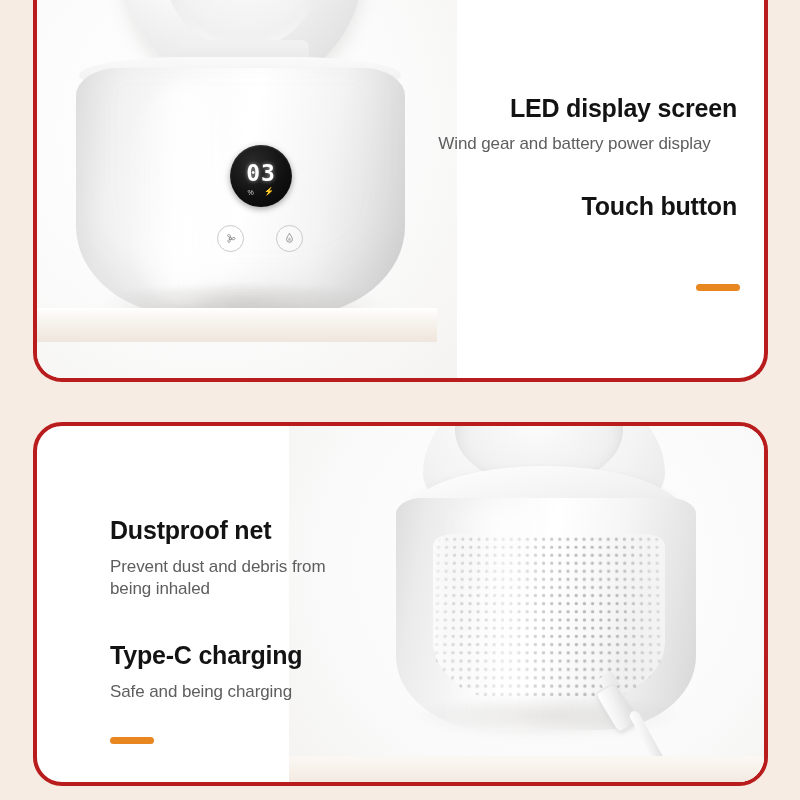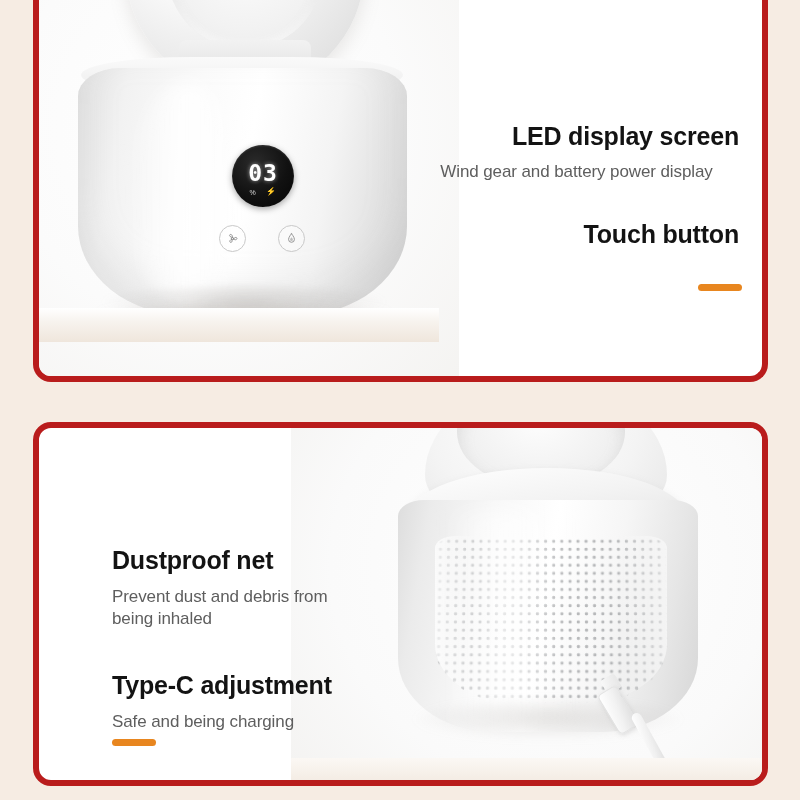--- a/index.html
+++ b/index.html
@@ -20,37 +20,37 @@
     inset: 0;
     background: #f6ece3;
   }
 
   
   .panel {
     position: absolute;
     left: 33px;
     width: 735px;
     background: #ffffff;
-    border: 6px solid #b91c1c;
-    border-radius: 18px;
+    border: 4px solid #b91c1c;
+    border-radius: 29px;
     overflow: hidden;
     box-sizing: border-box;
   }
   .panel-top    { top: -20px; height: 402px; border-top: none;
                   border-top-left-radius: 18px; border-top-right-radius: 18px; }
   .panel-bottom { top: 422px; height: 364px; }
 
   .panel-inner {
     position: absolute;
     inset: 0;
     overflow: hidden;
   }
 
   
-  .feature-block { position: absolute; margin-top: 28px; }
+  .feature-block { position: absolute; }
   .feature-title {
     font-size: 25px;
     font-weight: bold;
     color: #131313;
     letter-spacing: -0.2px;
     white-space: nowrap;
     line-height: 1.1;
   }
   .feature-sub {
     font-size: 17px;
@@ -442,21 +442,21 @@
 
         <div class="surface-2"></div>
       </div>
 
       <div class="feature-block blk-dust" style="top:91px; left:73px;">
         <div class="feature-title">Dustproof net</div>
         <div class="feature-sub wrap">Prevent dust and debris from being inhaled</div>
       </div>
 
       <div class="feature-block blk-typec" style="top:216px; left:73px;">
-        <div class="feature-title">Type-C adjustment</div>
+        <div class="feature-title">Type-C charging</div>
         <div class="feature-sub">Safe and being charging</div>
       </div>
 
       <div class="accent-bar" style="left:73px; top:311px;"></div>
     </div>
   </div>
 
 </div>
 
 </body></html>

